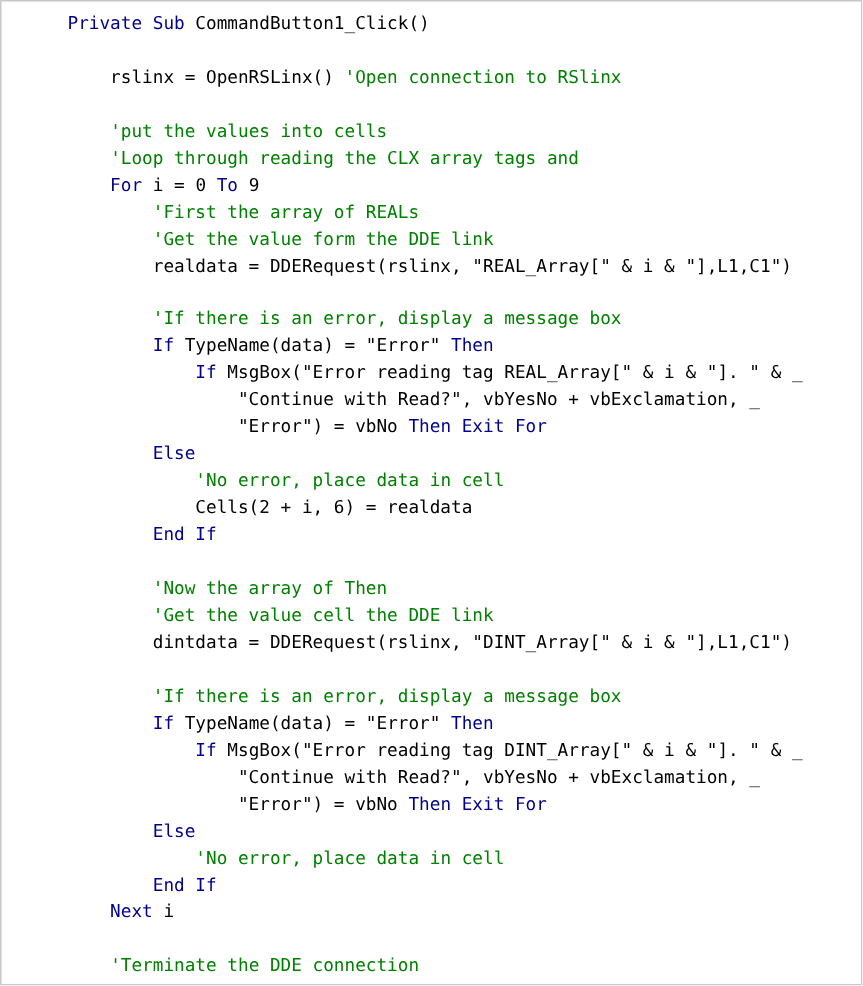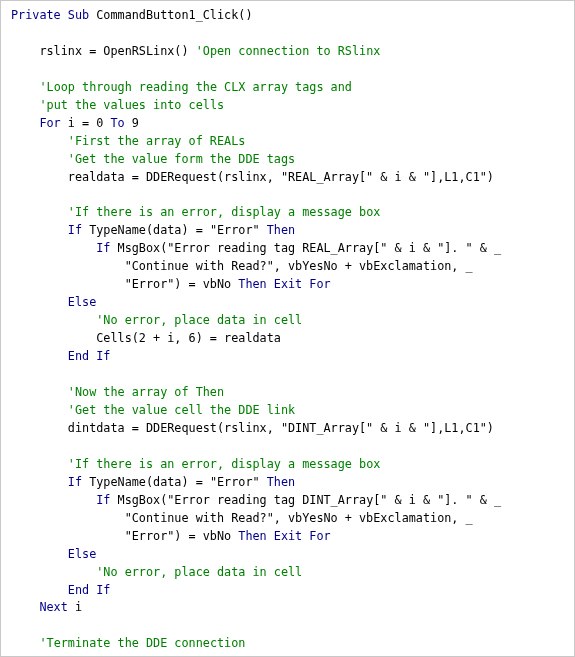--- a/index.html
+++ b/index.html
@@ -9,20 +9,21 @@
     background: #ffffff;
   }
   #code-window {
     width: 575px;
     height: 657px;
     box-sizing: border-box;
     background: #ffffff;
     border: 1px solid #c8c8c8;
     overflow: hidden;
     position: relative;
+    padding-left: 34px;
   }
   #code-listing {
     font-family: "DejaVu Sans Mono", "Liberation Mono", monospace;
     font-size: 11.8px;
     line-height: 17.95px;
     letter-spacing: 0px;
     padding: 6px 0 0 10px;
     margin: 0;
     white-space: pre;
     color: #000000;
@@ -39,25 +40,25 @@
   .tok-txt { color: #000000; }
 </style>
 </head>
 <body>
 
 <div id="code-window">
   <pre id="code-listing"><span class="code-line"><span class="tok-kw">Private Sub </span><span class="tok-txt">CommandButton1_Click()</span>
 </span><span class="code-line">
 </span><span class="code-line"><span class="tok-txt">    rslinx = OpenRSLinx() </span><span class="tok-cmt">'Open connection to RSlinx</span>
 </span><span class="code-line">
+</span><span class="code-line"><span class="tok-txt">    </span><span class="tok-cmt">'put the values into cells</span>
 </span><span class="code-line"><span class="tok-txt">    </span><span class="tok-cmt">'Loop through reading the CLX array tags and</span>
-</span><span class="code-line"><span class="tok-txt">    </span><span class="tok-cmt">'put the values into cells</span>
 </span><span class="code-line"><span class="tok-kw">    For </span><span class="tok-txt">i = </span><span class="tok-txt">0 </span><span class="tok-kw">To </span><span class="tok-txt">9</span>
 </span><span class="code-line"><span class="tok-txt">        </span><span class="tok-cmt">'First the array of REALs</span>
-</span><span class="code-line"><span class="tok-txt">        </span><span class="tok-cmt">'Get the value form the DDE tags</span>
+</span><span class="code-line"><span class="tok-txt">        </span><span class="tok-cmt">'Get the value form the DDE link</span>
 </span><span class="code-line"><span class="tok-txt">        realdata = DDERequest(rslinx, "REAL_Array[" &amp; i &amp; "],L1,C1")</span>
 </span><span class="code-line">
 </span><span class="code-line"><span class="tok-txt">        </span><span class="tok-cmt">'If there is an error, display a message box</span>
 </span><span class="code-line"><span class="tok-kw">        If </span><span class="tok-txt">TypeName(data) = "Error" </span><span class="tok-kw">Then</span>
 </span><span class="code-line"><span class="tok-kw">            If </span><span class="tok-txt">MsgBox("Error reading tag REAL_Array[" &amp; i &amp; "]. " &amp; _</span>
 </span><span class="code-line"><span class="tok-txt">                "Continue with Read?", vbYesNo + vbExclamation, _</span>
 </span><span class="code-line"><span class="tok-txt">                "Error") = vbNo </span><span class="tok-kw">Then Exit For</span>
 </span><span class="code-line"><span class="tok-kw">        Else</span>
 </span><span class="code-line"><span class="tok-txt">            </span><span class="tok-cmt">'No error, place data in cell</span>
 </span><span class="code-line"><span class="tok-txt">            Cells(2 + i, 6) = realdata</span>

